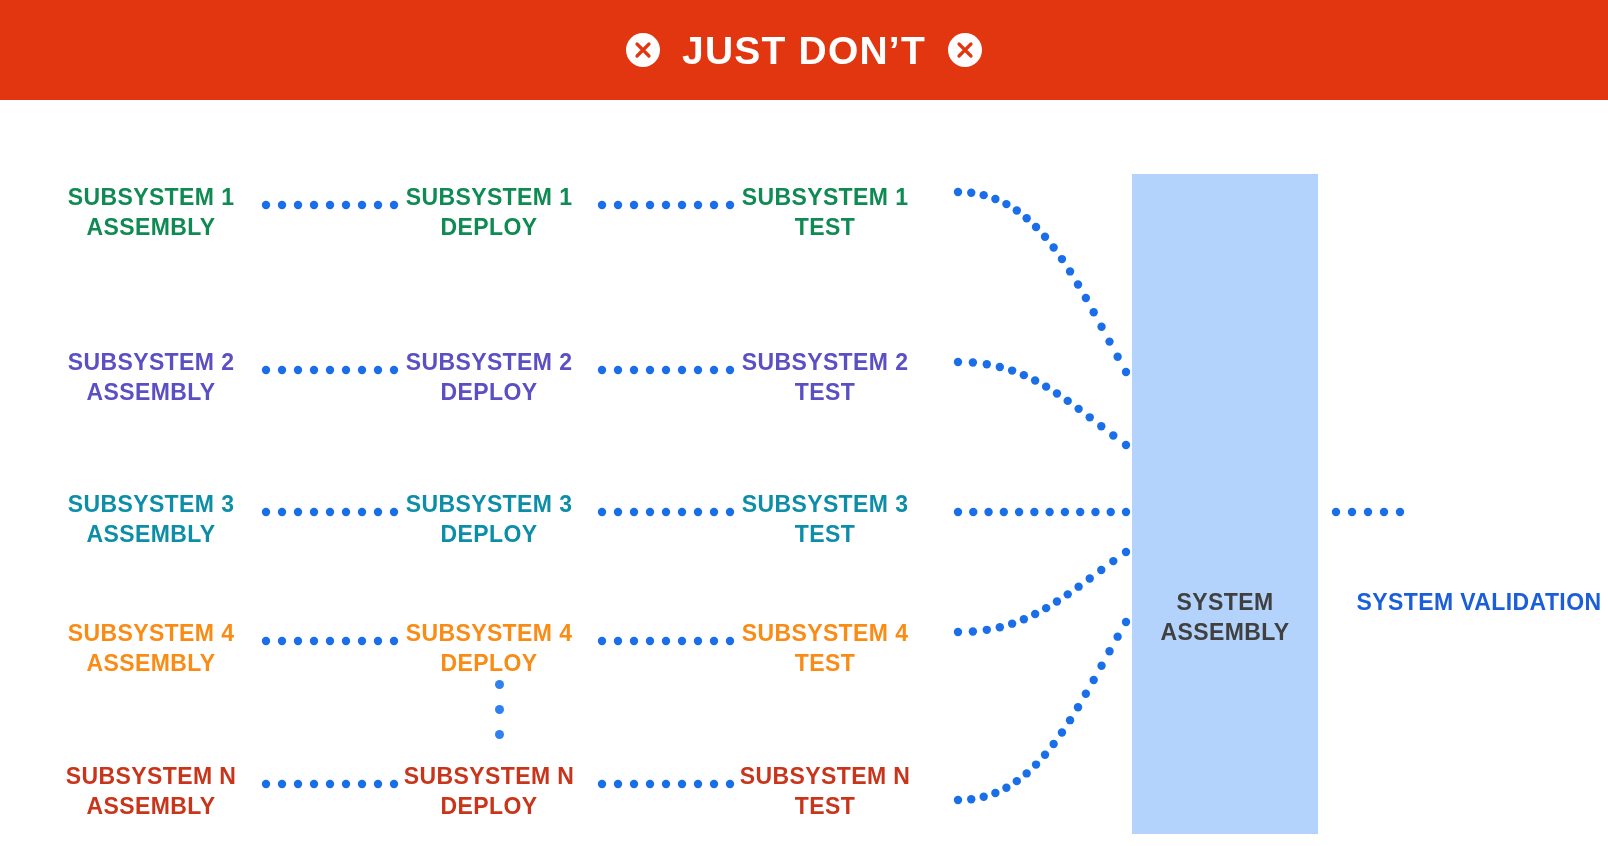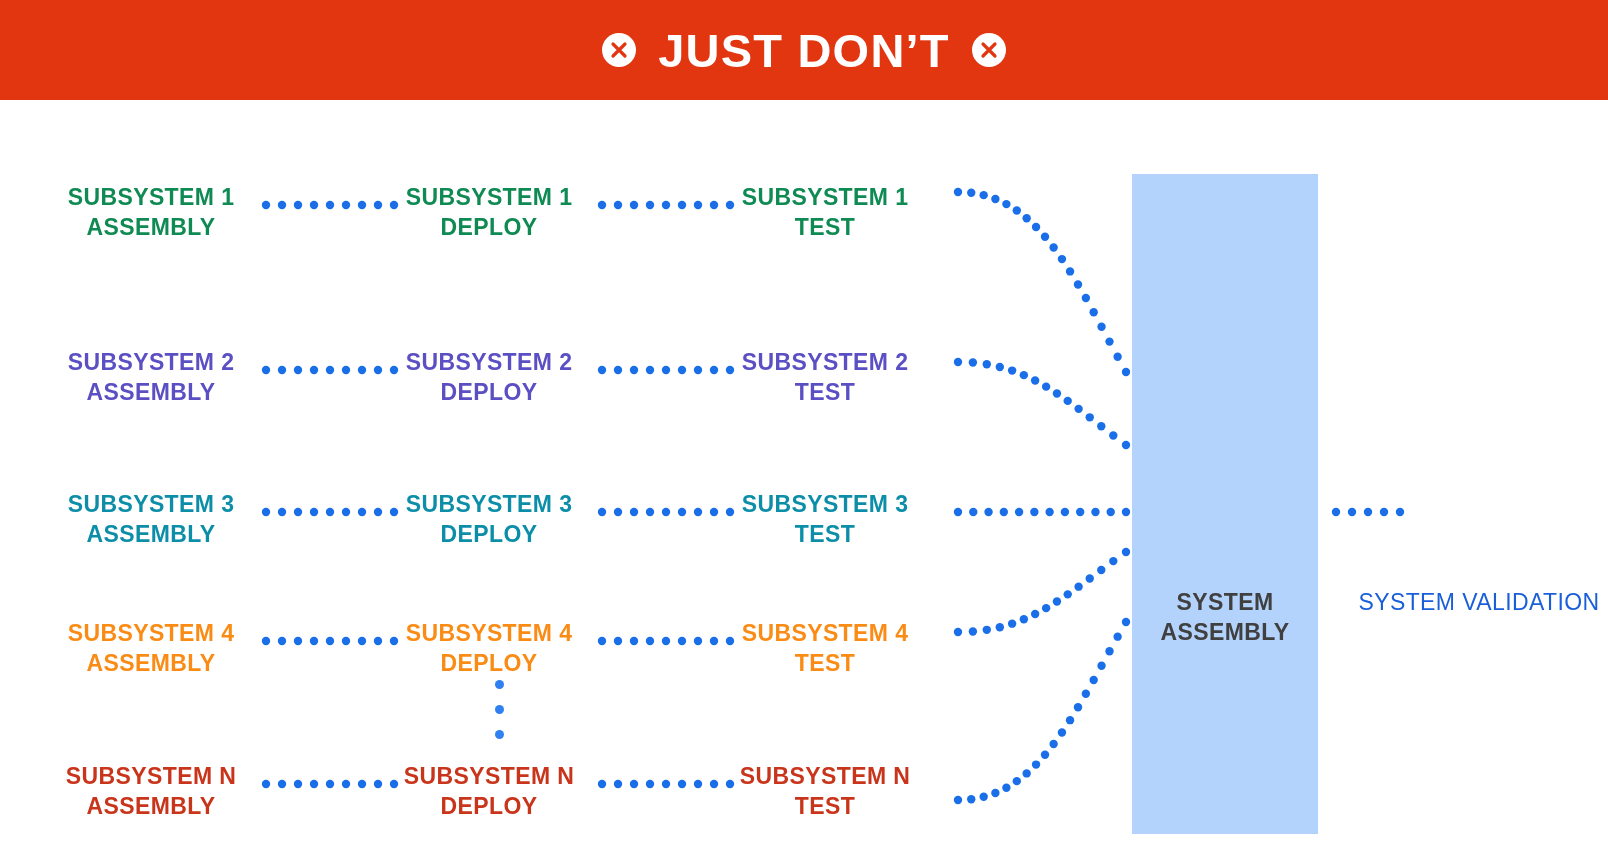--- a/index.html
+++ b/index.html
@@ -36,21 +36,21 @@
     gap: 22px;
   }
   .banner-x-icon {
     width: 34px;
     height: 34px;
     flex: 0 0 auto;
     display: block;
   }
   #banner-title {
     color: #ffffff;
-    font-size: 47px;
+    font-size: 39px;
     font-weight: bold;
     letter-spacing: 1.2px;
     line-height: 1;
     white-space: nowrap;
   }
 
   
   #diagram {
     position: absolute;
     left: 0;
@@ -89,21 +89,21 @@
     letter-spacing: .4px;
   }
   #system-validation-label {
     position: absolute;
     left: 1350px;
     top: 487px;
     width: 258px;
     text-align: center;
     color: #1A5FD9;
     font-size: 23px;
-    font-weight: normal;
+    font-weight: bold;
     line-height: 1.32;
     letter-spacing: .4px;
   }
 
   
   .stage-label {
     position: absolute;
     text-align: center;
     font-size: 23px;
     font-weight: bold;

